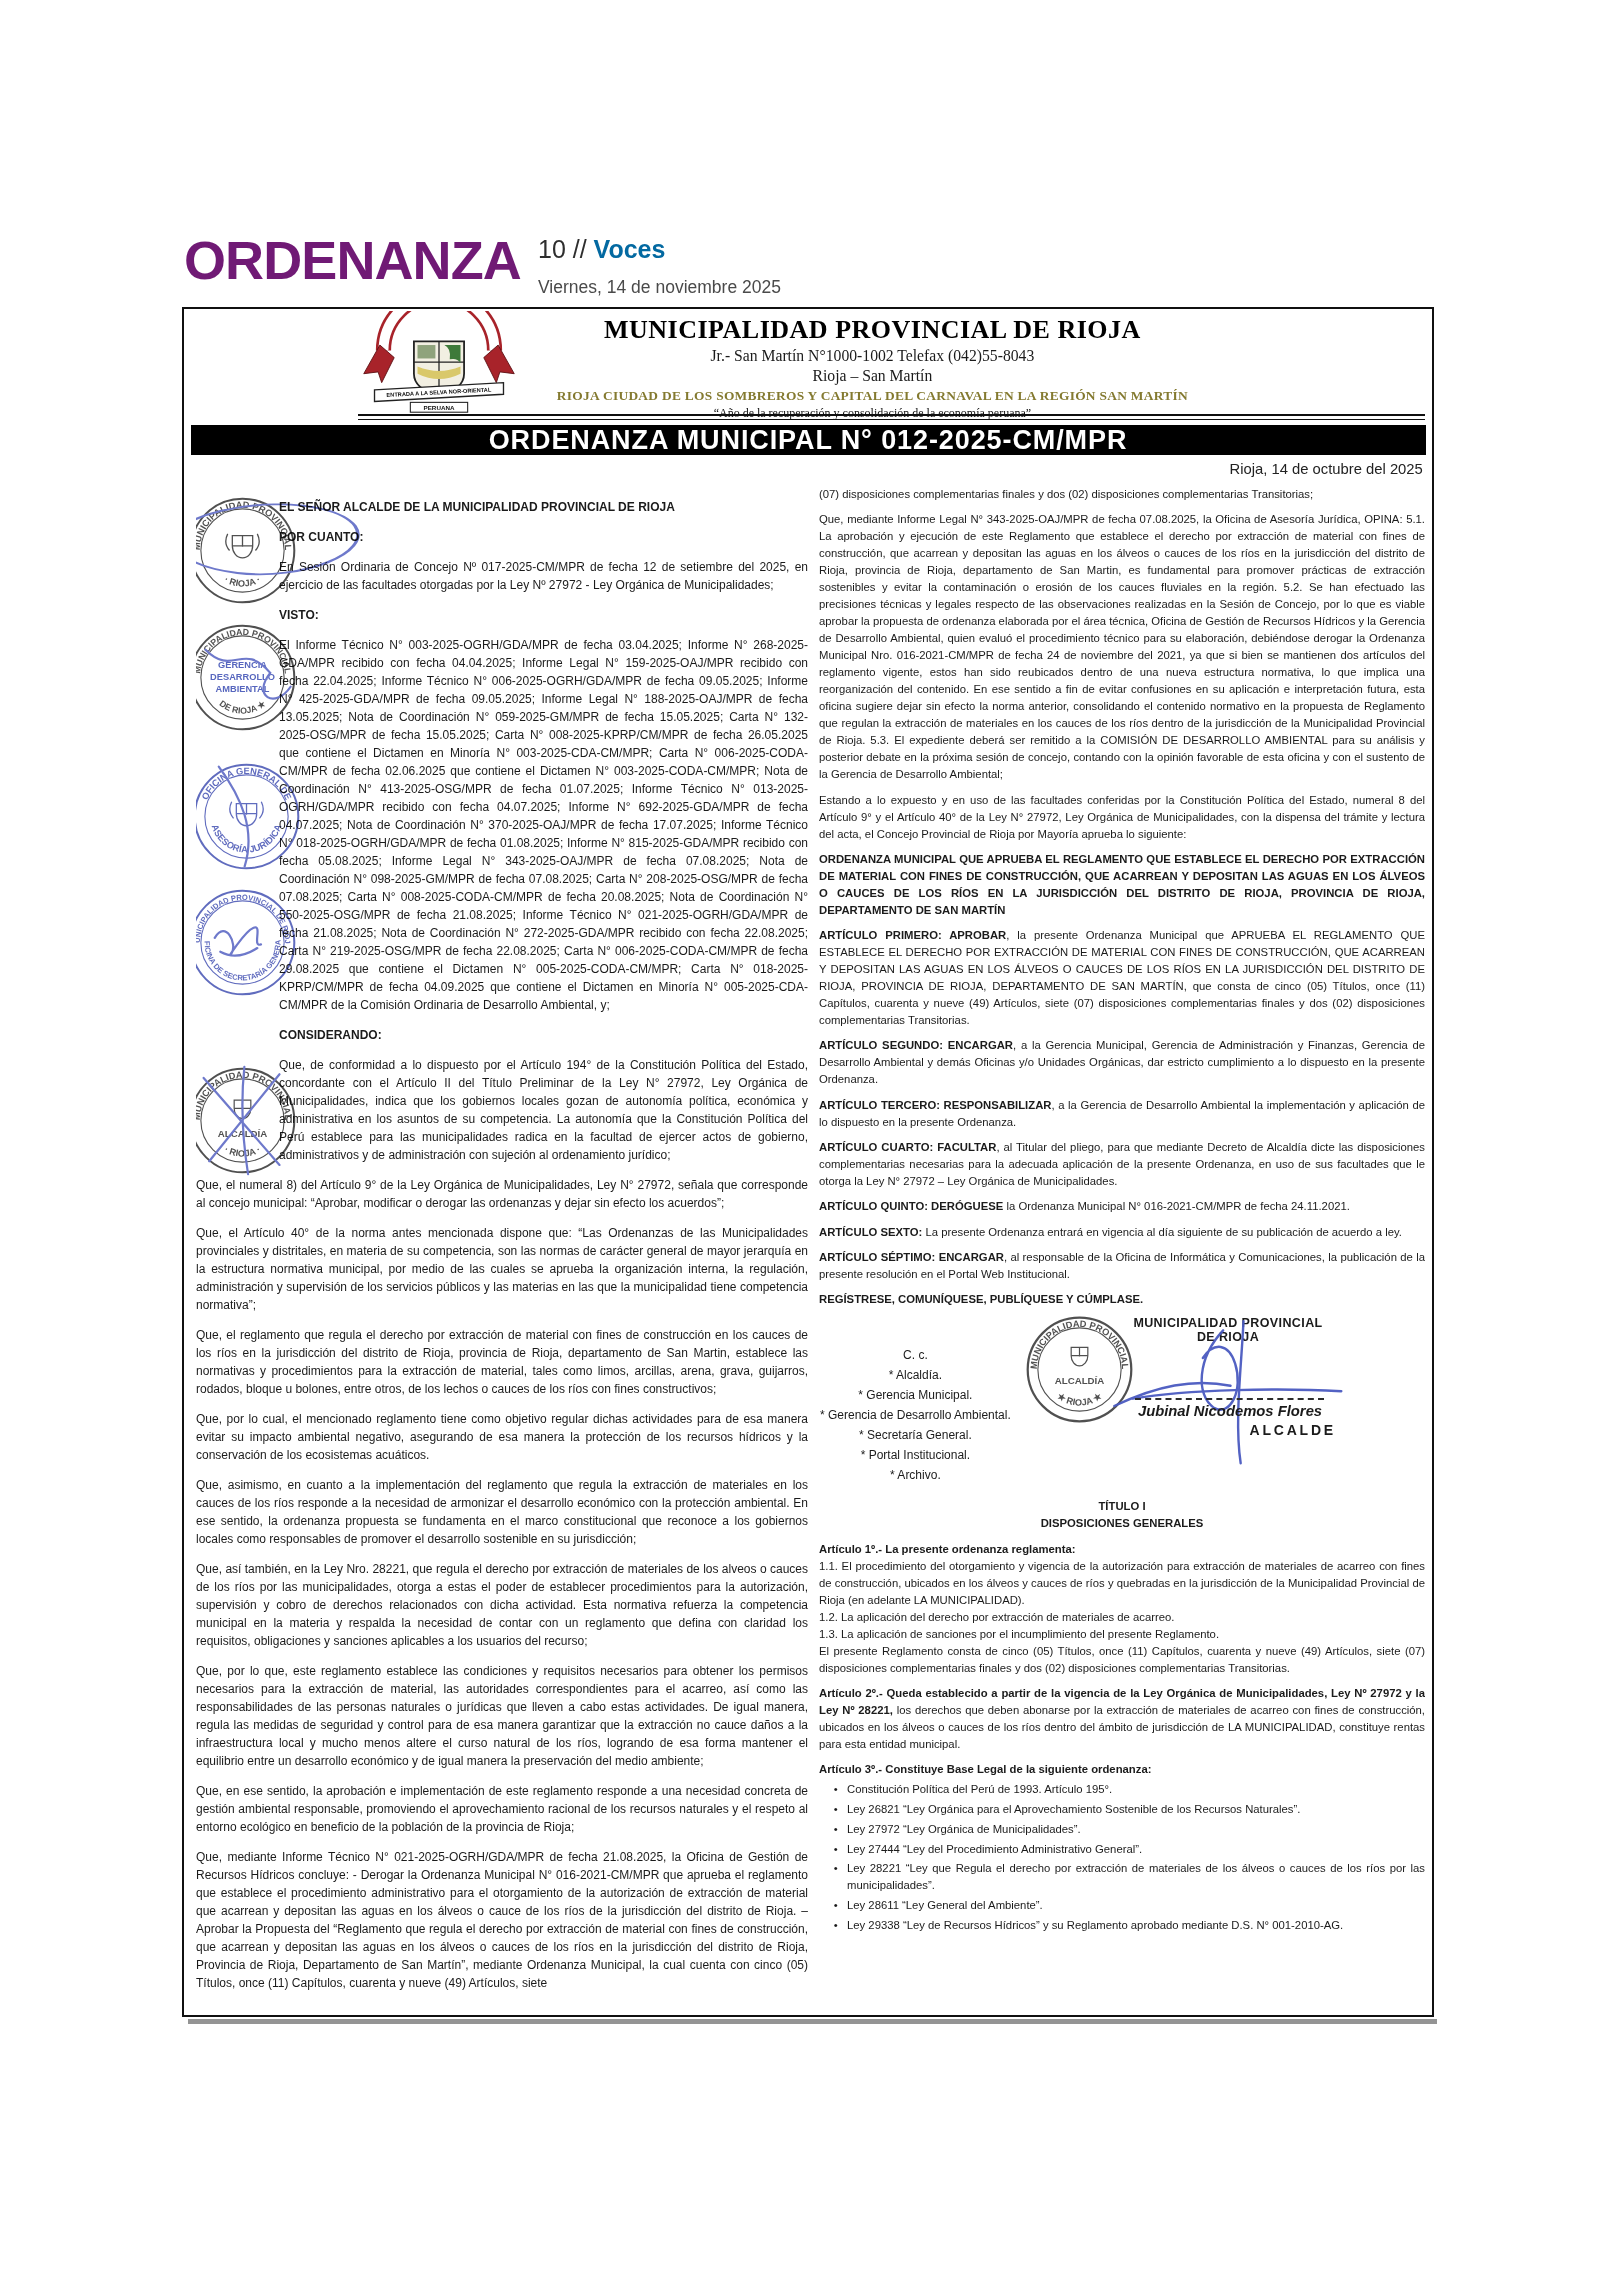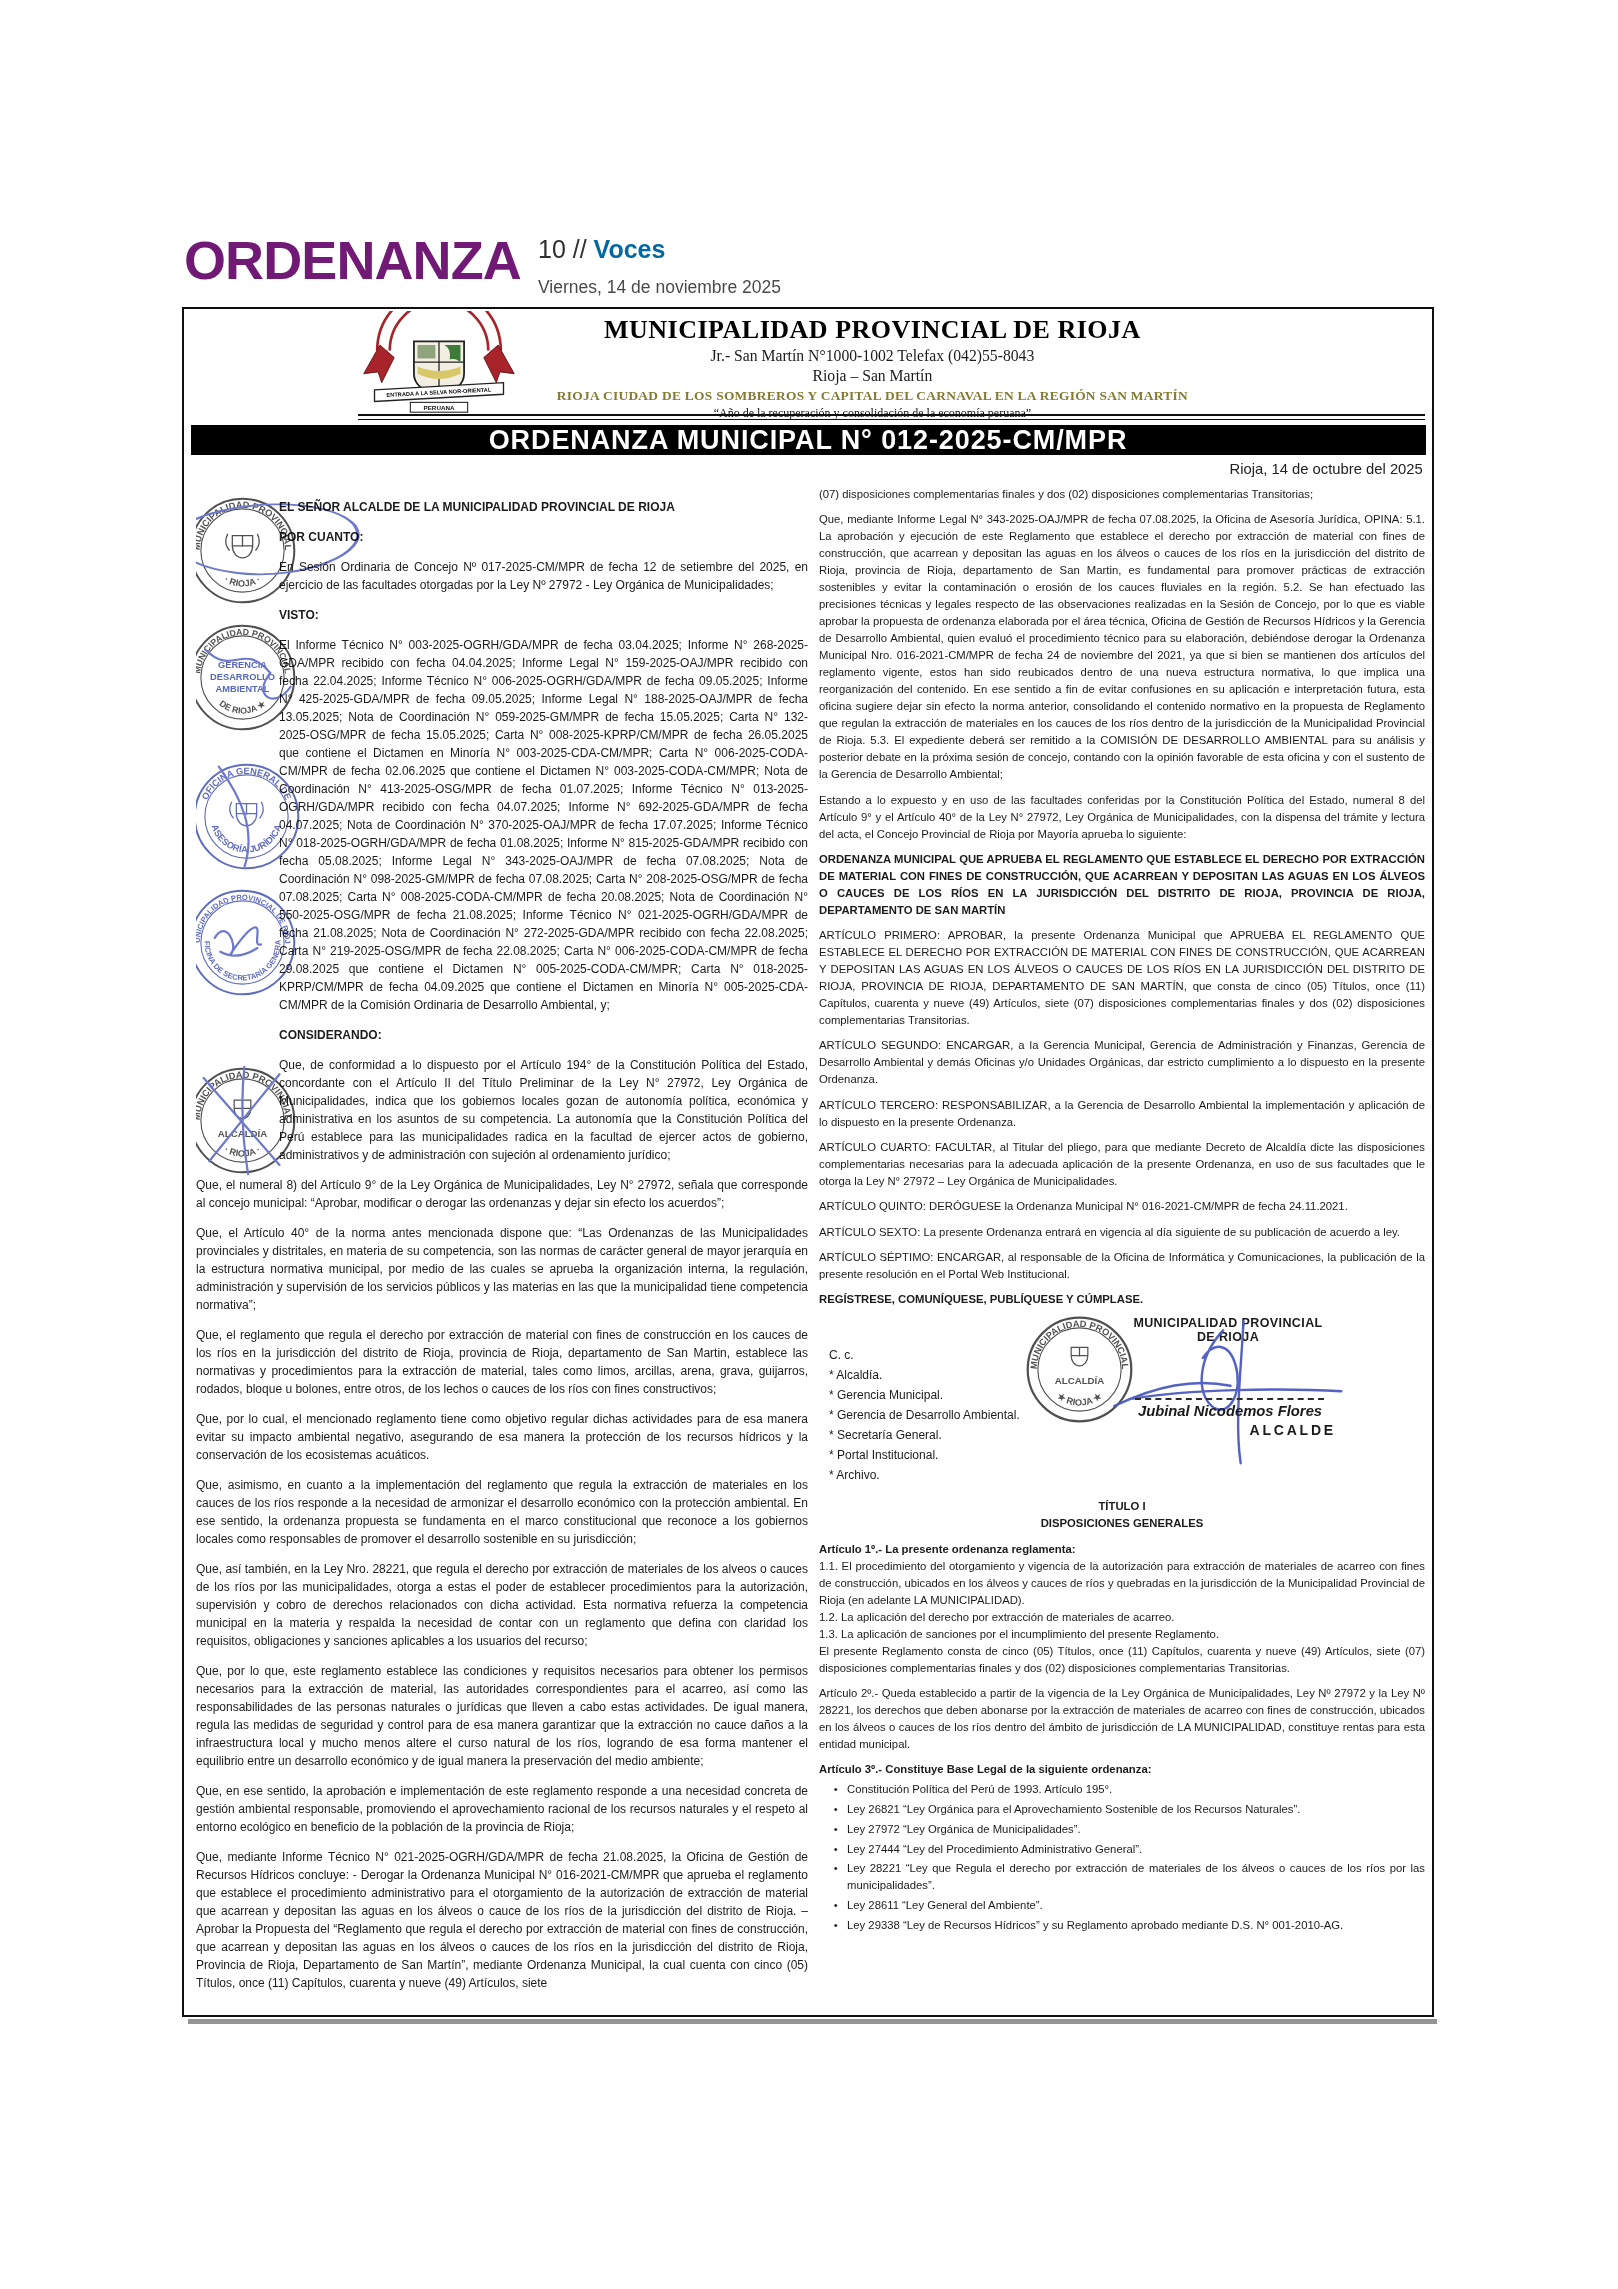--- a/index.html
+++ b/index.html
@@ -35,33 +35,33 @@
 
   
   .col { position:absolute; top:177px; height:1525px; overflow:hidden; text-align:justify; }
   .col-left  { left:12px;  width:612px; font-size:12px;   line-height:18px; }
   .col-right { left:635px; width:606px; font-size:11.3px; line-height:17px; }
   .col-left .blk  { margin-top:12px; }
   .col-right .blk { margin-top:8.3px; }
   .col .blk:first-child { margin-top:0; }
   .hd { font-weight:bold; text-align:left; }
   .indent { margin-left:83px; }
-  .lead { font-weight:normal; }
+  .lead { font-weight:bold; }
 
   
   .stamp { position:absolute; width:111px; height:111px; opacity:.88; mix-blend-mode:multiply; }
   .stamp svg { overflow:visible; }
   .st-black { color:#383838; }
   .st-blue  { color:#4a57b5; }
   .ringtxt { font-weight:bold; fill:currentColor; }
   .pen { stroke:#5a66c4; fill:none; stroke-width:2.4; stroke-linecap:round; }
 
   
   .sigsec { position:relative; height:181px; text-align:left; }
-  .cc { position:absolute; left:10px; top:37px; line-height:20px; font-size:12px; text-align:left; }
+  .cc { position:absolute; left:1px; top:37px; line-height:20px; font-size:12px; text-align:center; }
   .sig-stamp { position:absolute; left:205px; top:5.5px; }
   .sig-entity { position:absolute; left:312px; top:7.4px; width:194px; text-align:center;
                 font-weight:bold; font-size:12.5px; line-height:14.8px; letter-spacing:0.4px; }
   .sig-strokes { position:absolute; left:286px; top:1.8px; width:240px; height:157px; }
   .sig-dash { position:absolute; left:316px; top:90px; width:189px; border-top:2.3px dashed #2b2b2b; }
   .sig-name { position:absolute; left:305px; top:95px; width:212px; text-align:center;
               font-weight:bold; font-style:italic; font-size:14.8px; }
   .sig-role { position:absolute; left:305px; top:114px; width:212px; text-align:right;
               font-weight:bold; font-size:14px; letter-spacing:2.8px; }
 

